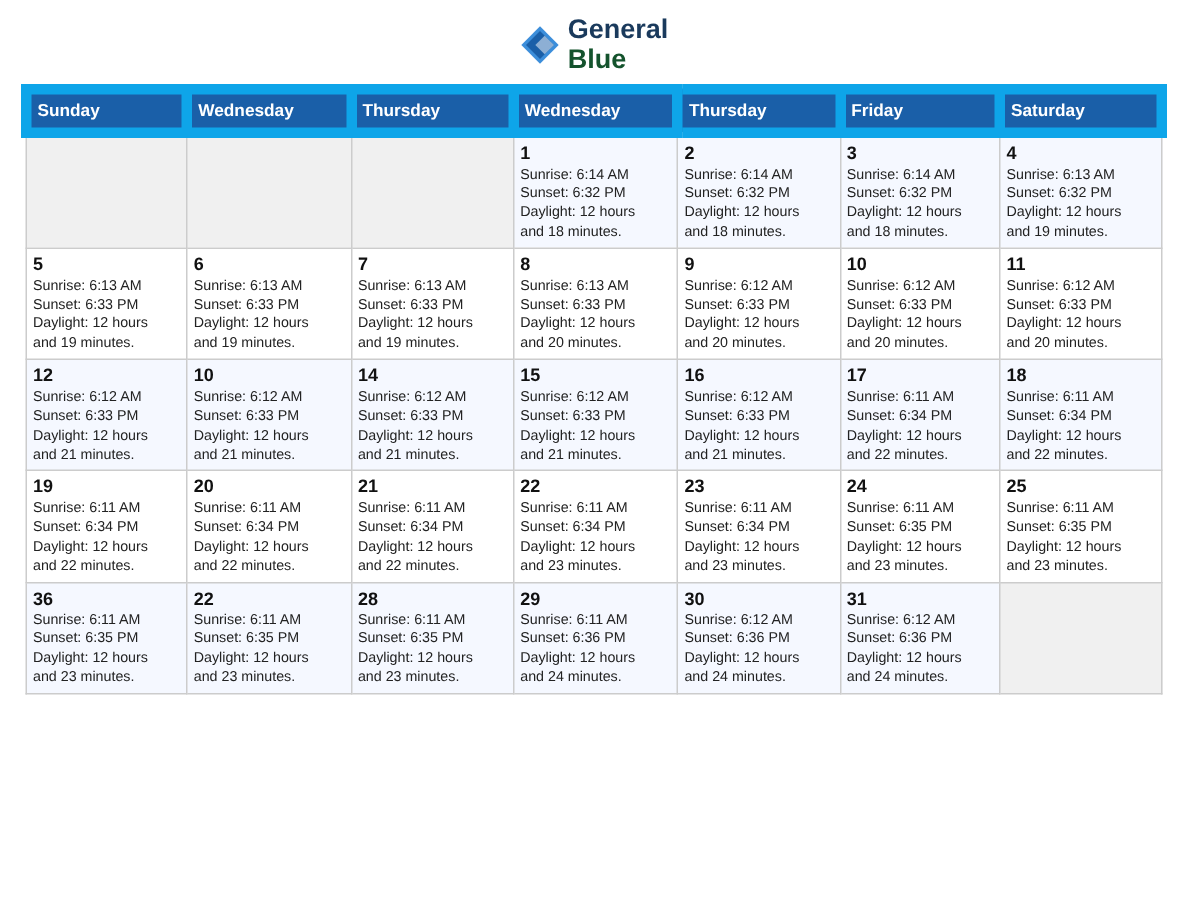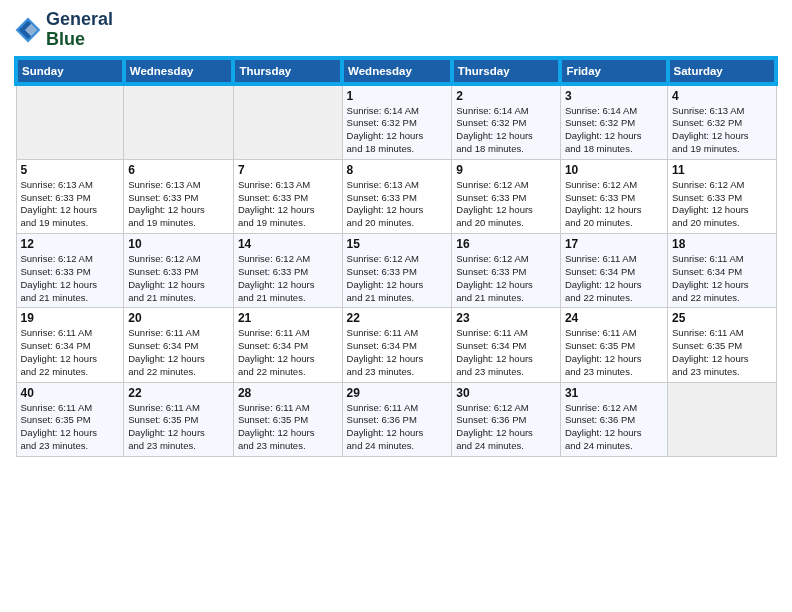--- a/index.html
+++ b/index.html
@@ -10,21 +10,21 @@
       background: #fff;
       overflow: hidden;
     }
     .page {
       width: 792px;
       height: 612px;
       padding: 10px 14px 10px 14px;
     }
     .header {
       display: flex;
-      justify-content: flex-start;
+      justify-content: center;
       align-items: flex-start;
       margin-bottom: 6px;
     }
     .logo {
       display: flex;
       align-items: center;
       gap: 4px;
     }
     .logo-text {
       font-size: 18px;
@@ -53,21 +53,21 @@
       border-collapse: collapse;
       font-size: 10.5px;
     }
     .calendar thead tr th {
       background: #1a5fa8;
       color: #fff;
       padding: 5px 4px;
       text-align: left;
       font-size: 11.5px;
       font-weight: bold;
-      border: 4px solid #0ea5e9;
+      border: 7px solid #0ea5e9;
     }
     .calendar tbody tr td {
       border: 1px solid #ccc;
       vertical-align: top;
       padding: 3px 4px;
       width: 113px;
       min-height: 80px;
       background: #fff;
     }
     .calendar tbody tr:nth-child(odd) td {
@@ -308,21 +308,21 @@
           <td>
             <span class="day-num">25</span>
             <div class="day-info" style="white-space: pre-line;">Sunrise: 6:11 AM
 Sunset: 6:35 PM
 Daylight: 12 hours
 and 23 minutes.</div>
           </td>
         </tr>
         <tr>
           <td>
-            <span class="day-num">40</span>
+            <span class="day-num">36</span>
             <div class="day-info" style="white-space: pre-line;">Sunrise: 6:11 AM
 Sunset: 6:35 PM
 Daylight: 12 hours
 and 23 minutes.</div>
           </td>
           <td>
             <span class="day-num">22</span>
             <div class="day-info" style="white-space: pre-line;">Sunrise: 6:11 AM
 Sunset: 6:35 PM
 Daylight: 12 hours

